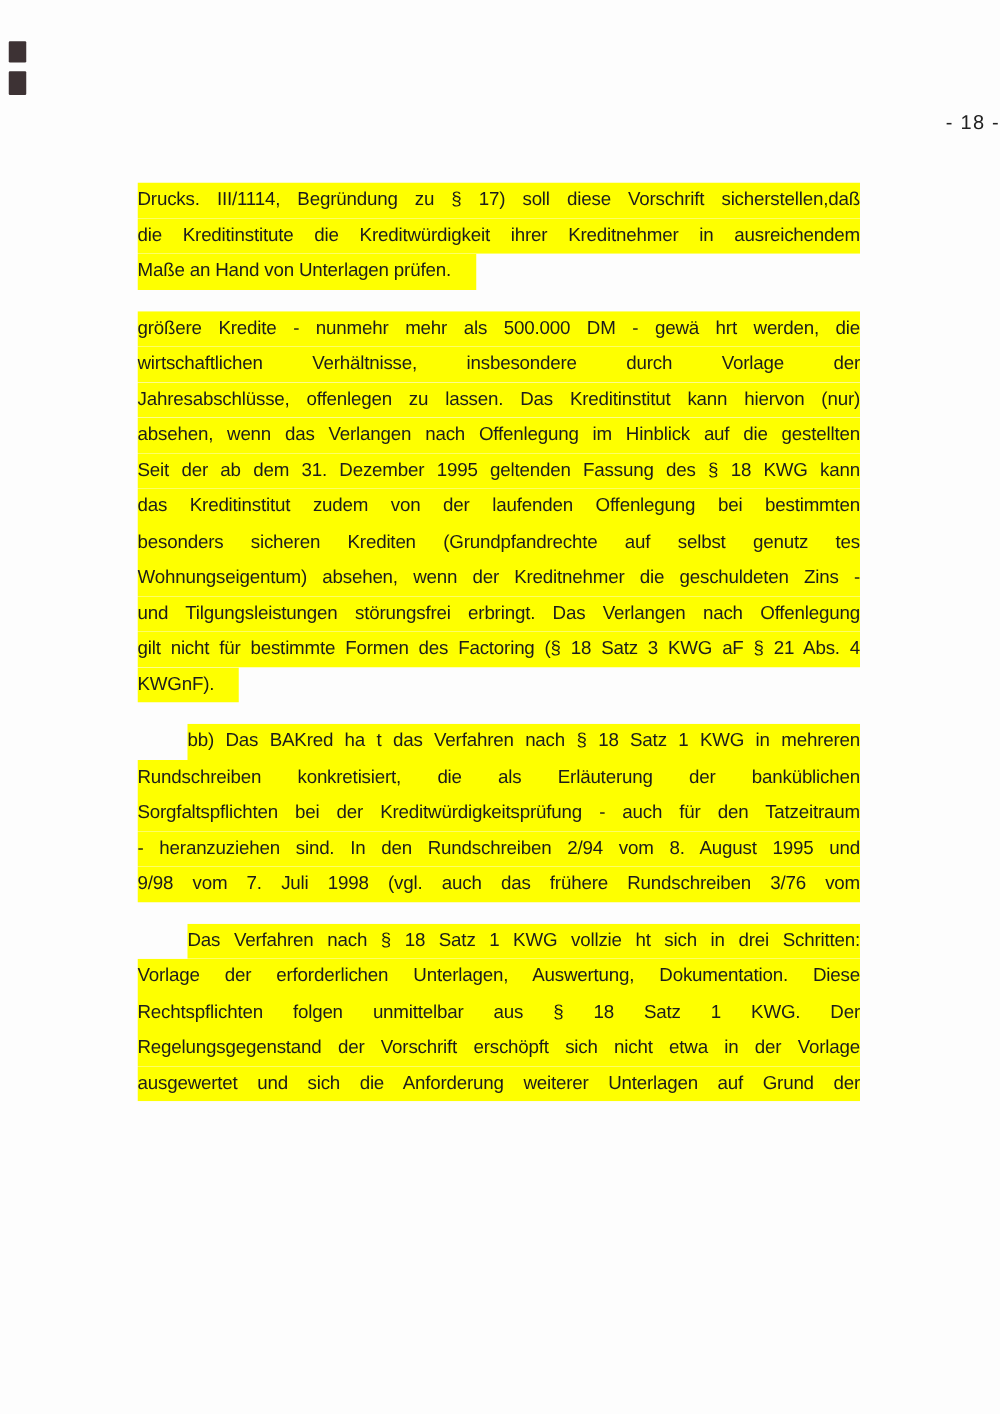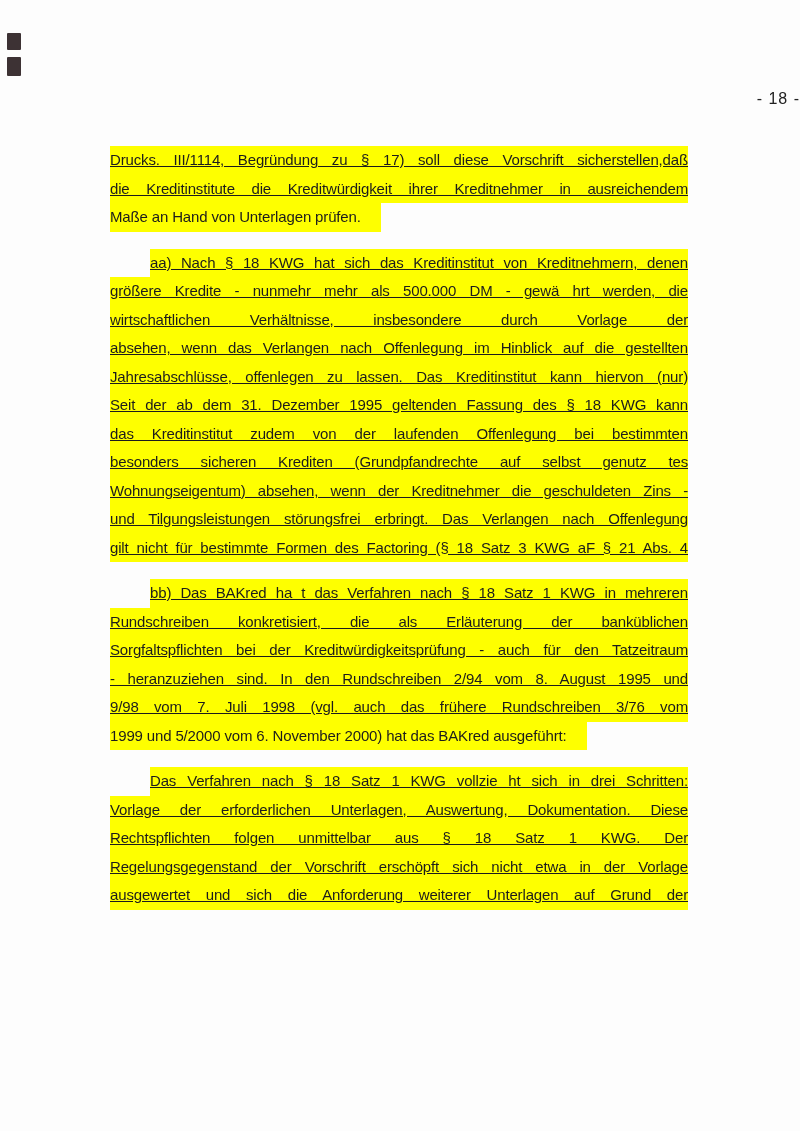--- a/index.html
+++ b/index.html
@@ -30,21 +30,21 @@
     font-size:16px;
     letter-spacing:1px;
     color:#222;
   }
   .content{
     position:absolute;
     top:146px;
     left:110px;
     width:578px;
   }
-  .paragraph{margin-bottom:17px;text-decoration:underline;}
+  .paragraph{margin-bottom:17px;}
   .line{
     height:28.5px;
     overflow:hidden;
   }
   .line .hl{
     background:var(--hl);
     font-size:15px;
     letter-spacing:-0.15px;
     line-height:28.5px;
     color:var(--ink);
@@ -74,71 +74,68 @@
     <div class="paragraph">
       <div class="line full">
         <span class="hl">Drucks. III/1114, Begründung zu § 17) soll diese Vorschrift sicherstellen,daß</span>
       </div>
       <div class="line full">
         <span class="hl">die Kreditinstitute die Kreditwürdigkeit ihrer Kreditnehmer in ausreichendem</span>
       </div>
       <div class="line partial"><span class="hl">Maße an Hand von Unterlagen prüfen.</span></div>
     </div>
     <div class="paragraph">
-      <div class="line full indent">
-        <span class="hl">aa) Nach § 18 KWG hat sich das Kreditinstitut von Kreditnehmern, denen</span>
-      </div>
       <div class="line full">
         <span class="hl">größere Kredite - nunmehr mehr als 500.000 DM - gewä hrt werden, die</span>
       </div>
       <div class="line full">
         <span class="hl">wirtschaftlichen Verhältnisse, insbesondere durch Vorlage der</span>
       </div>
       <div class="line full">
-        <span class="hl">absehen, wenn das Verlangen nach Offenlegung im Hinblick auf die gestellten</span>
+        <span class="hl">Jahresabschlüsse, offenlegen zu lassen. Das Kreditinstitut kann hiervon (nur)</span>
       </div>
       <div class="line full">
-        <span class="hl">Jahresabschlüsse, offenlegen zu lassen. Das Kreditinstitut kann hiervon (nur)</span>
+        <span class="hl">absehen, wenn das Verlangen nach Offenlegung im Hinblick auf die gestellten</span>
       </div>
       <div class="line full">
         <span class="hl">Seit der ab dem 31. Dezember 1995 geltenden Fassung des § 18 KWG kann</span>
       </div>
       <div class="line full">
         <span class="hl">das Kreditinstitut zudem von der laufenden Offenlegung bei bestimmten</span>
       </div>
       <div class="line full">
         <span class="hl">besonders sicheren Krediten (Grundpfandrechte auf selbst genutz tes</span>
       </div>
       <div class="line full">
         <span class="hl">Wohnungseigentum) absehen, wenn der Kreditnehmer die geschuldeten Zins -</span>
       </div>
       <div class="line full">
         <span class="hl">und Tilgungsleistungen störungsfrei erbringt. Das Verlangen nach Offenlegung</span>
       </div>
       <div class="line full">
         <span class="hl">gilt nicht für bestimmte Formen des Factoring (§ 18 Satz 3 KWG aF § 21 Abs. 4</span>
       </div>
+      <div class="line partial"><span class="hl">KWGnF).</span></div>
     </div>
     <div class="paragraph">
       <div class="line full indent">
         <span class="hl">bb) Das BAKred ha t das Verfahren nach § 18 Satz 1 KWG in mehreren</span>
       </div>
       <div class="line full">
         <span class="hl">Rundschreiben konkretisiert, die als Erläuterung der banküblichen</span>
       </div>
       <div class="line full">
         <span class="hl">Sorgfaltspflichten bei der Kreditwürdigkeitsprüfung - auch für den Tatzeitraum</span>
       </div>
       <div class="line full">
         <span class="hl">- heranzuziehen sind. In den Rundschreiben 2/94 vom 8. August 1995 und</span>
       </div>
       <div class="line full">
         <span class="hl">9/98 vom 7. Juli 1998 (vgl. auch das frühere Rundschreiben 3/76 vom</span>
       </div>
-      <div class="line partial"><span class="hl">1999 und 5/2000 vom 6. November 2000) hat das BAKred ausgeführt:</span></div>
     </div>
     <div class="paragraph">
       <div class="line full indent">
         <span class="hl">Das Verfahren nach § 18 Satz 1 KWG vollzie ht sich in drei Schritten:</span>
       </div>
       <div class="line full">
         <span class="hl">Vorlage der erforderlichen Unterlagen, Auswertung, Dokumentation. Diese</span>
       </div>
       <div class="line full">
         <span class="hl">Rechtspflichten folgen unmittelbar aus § 18 Satz 1 KWG. Der</span>

